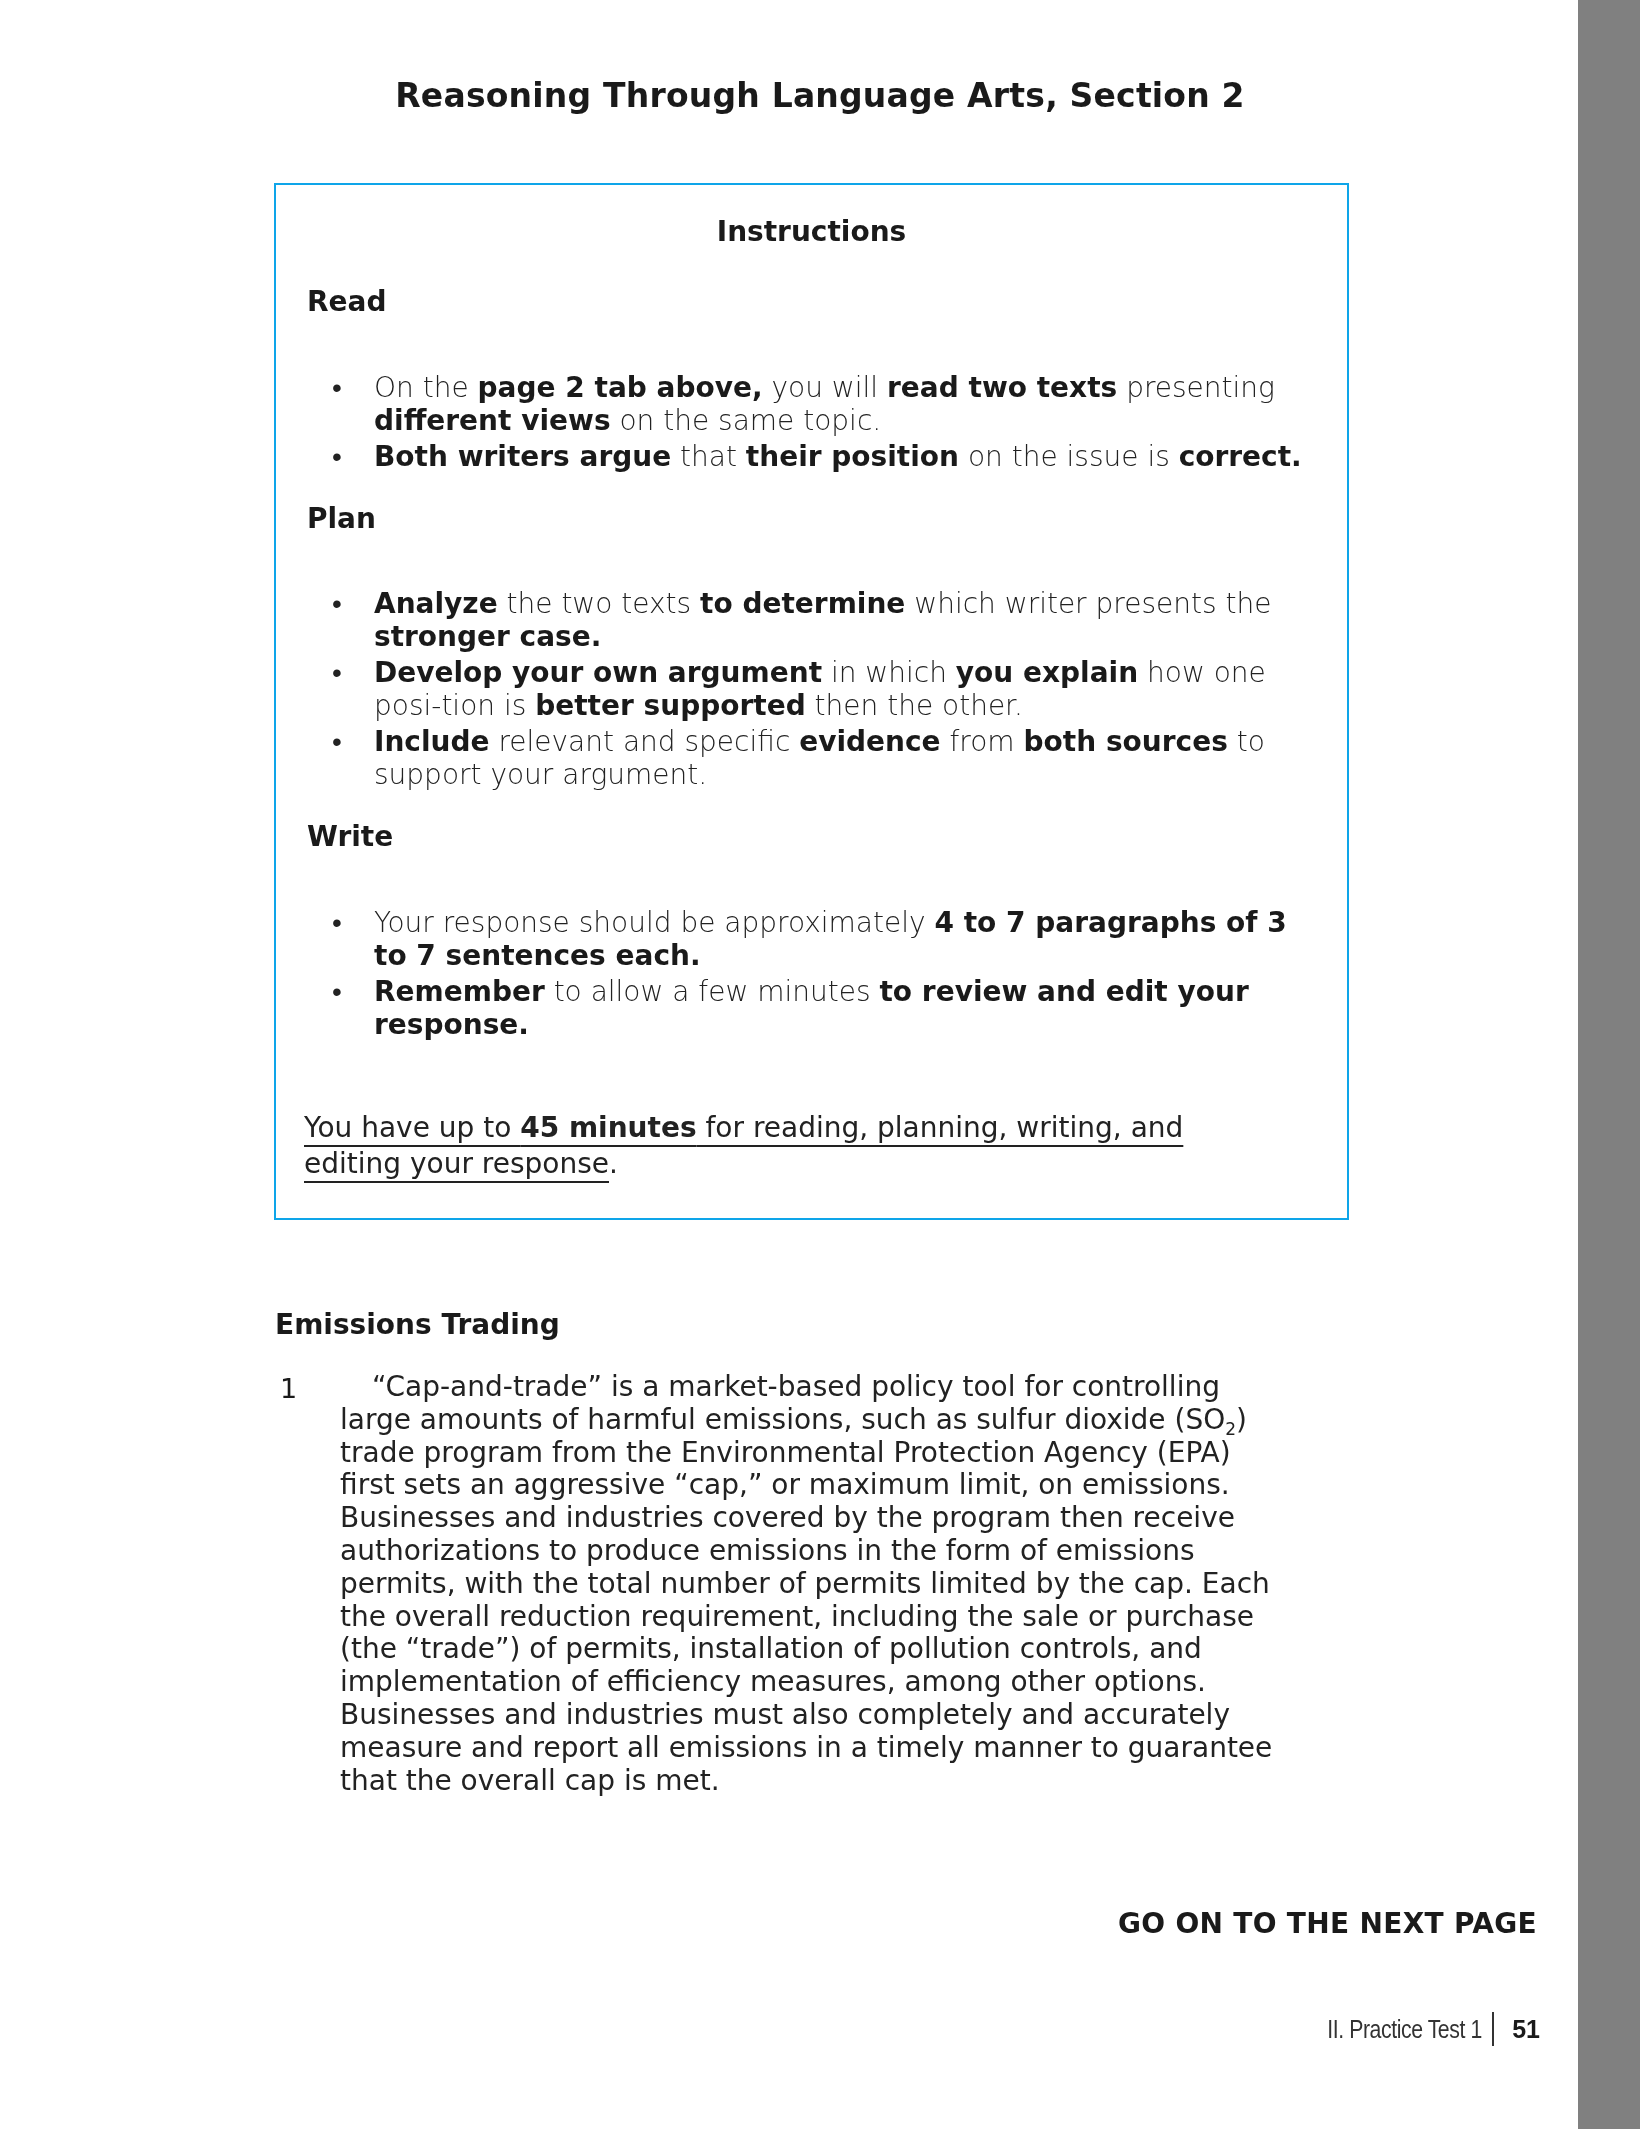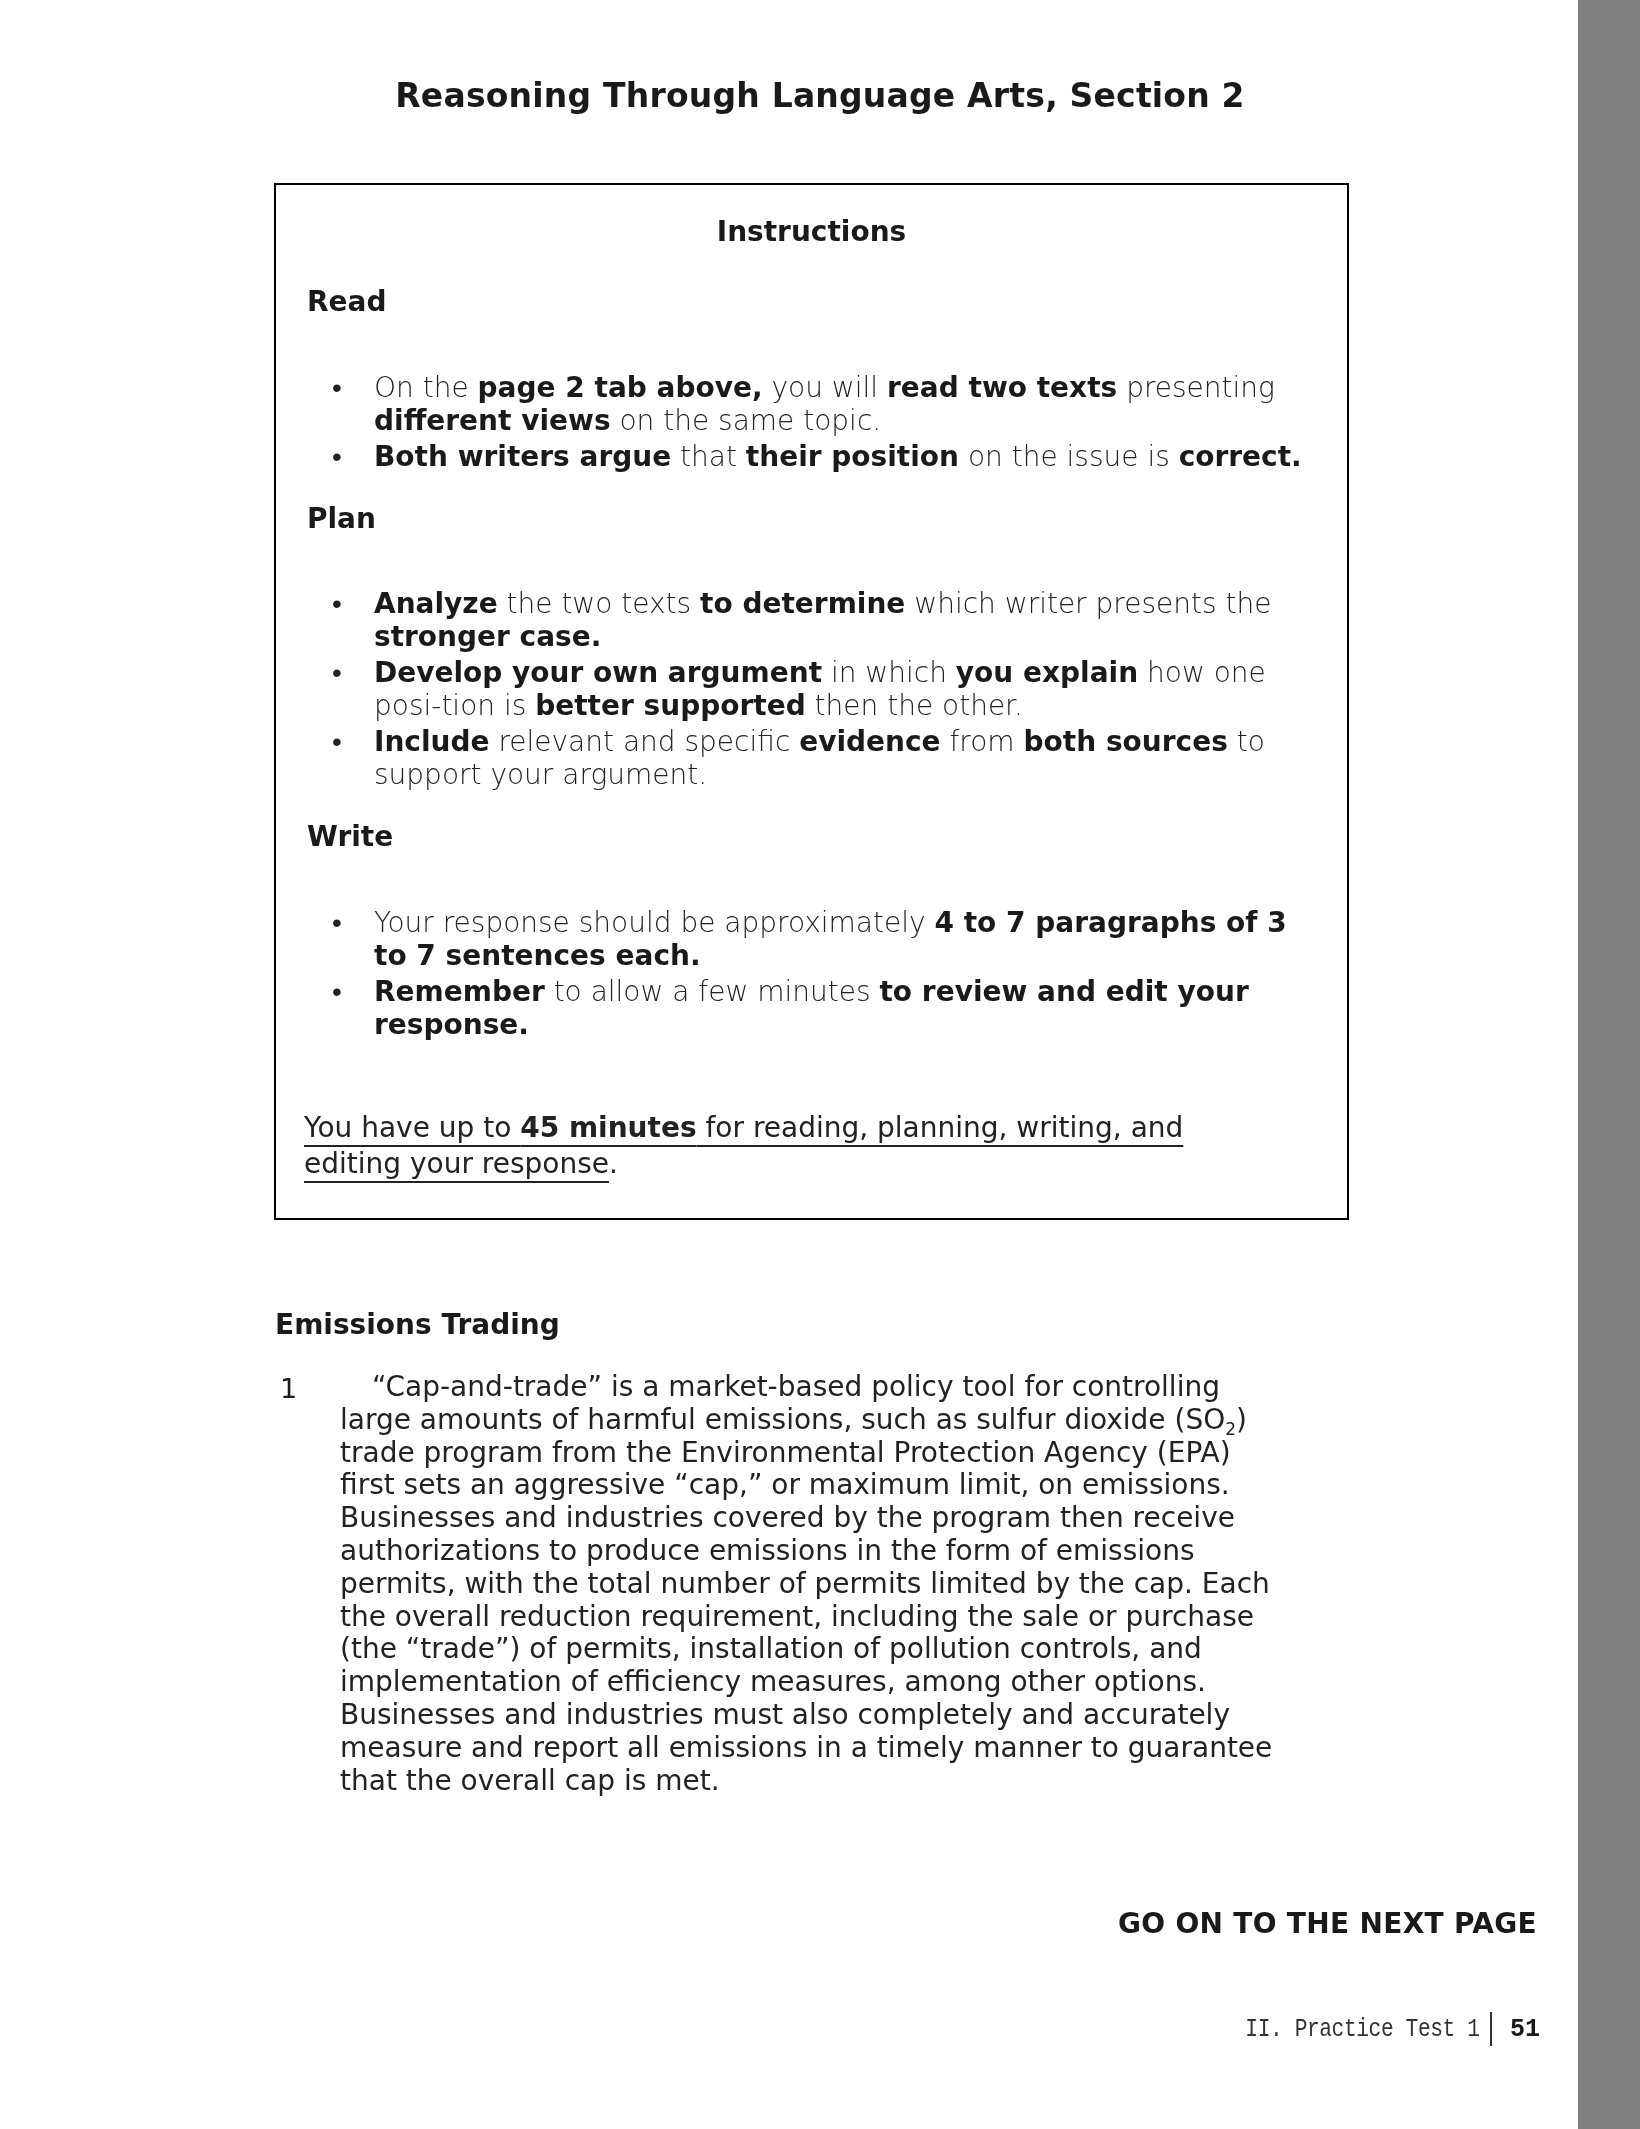--- a/index.html
+++ b/index.html
@@ -11,21 +11,21 @@
   .side-band {
     position: absolute; left: 1578px; top: 0; width: 62px; height: 2129px;
     background: #808080;
   }
   .page-title {
     position: absolute; left: 0; width: 1640px; top: 54px;
     text-align: center; font-weight: bold; font-size: 33px; letter-spacing: 0.2px;
   }
   .instr-box {
     position: absolute; left: 274px; top: 183px; width: 1075px; height: 1037px;
-    border: 2px solid #000000; box-sizing: border-box; padding-left: 21px;
+    border: 2px solid #0ea5e9; box-sizing: border-box; padding-left: 21px;
   }
   .instr-heading {
     position: absolute; left: 0; width: 100%; top: 30px;
     text-align: center; font-weight: bold; font-size: 28px;
   }
   .sec-label { position: absolute; left: 31px; font-weight: bold; font-size: 28px; }
   .bullets { position: absolute; left: 40px; margin: 16px; padding: 0; list-style: none; width: 990px; }
   .bullets li {
     position: relative; padding-left: 42px; font-size: 28px; line-height: 33px;
     margin-bottom: 3px; font-weight: 300; color: #222;
@@ -55,21 +55,21 @@
   .passage .line { display: block; white-space: nowrap; }
   .passage .indent { padding-left: 32px; }
   sub { font-size: 17px; vertical-align: -6px; line-height: 0; }
   .go-next {
     position: absolute; left: 1118px; top: 1907px; font-weight: bold; font-size: 28px;
     letter-spacing: 0.3px;
   }
   .footer {
     position: absolute; top: 2012px; right: 100px; font-size: 25px; color: #333;
     display: flex; align-items: center;
-    font-family: Liberation Mono, monospace;
+    font-family: Liberation Sans, sans-serif;
     justify-content: space-between;
   }
   .footer .section { letter-spacing: -0.5px; transform: scaleX(0.85); transform-origin: right; display: inline-block; }
   .footer .divider { width: 2px; height: 34px; background: #333; margin: 0 18px 0 10px; }
   .footer .page-num { font-weight: bold; color: #1a1a1a; }
 </style>
 </head>
 <body>
 
 <div class="side-band"></div>

